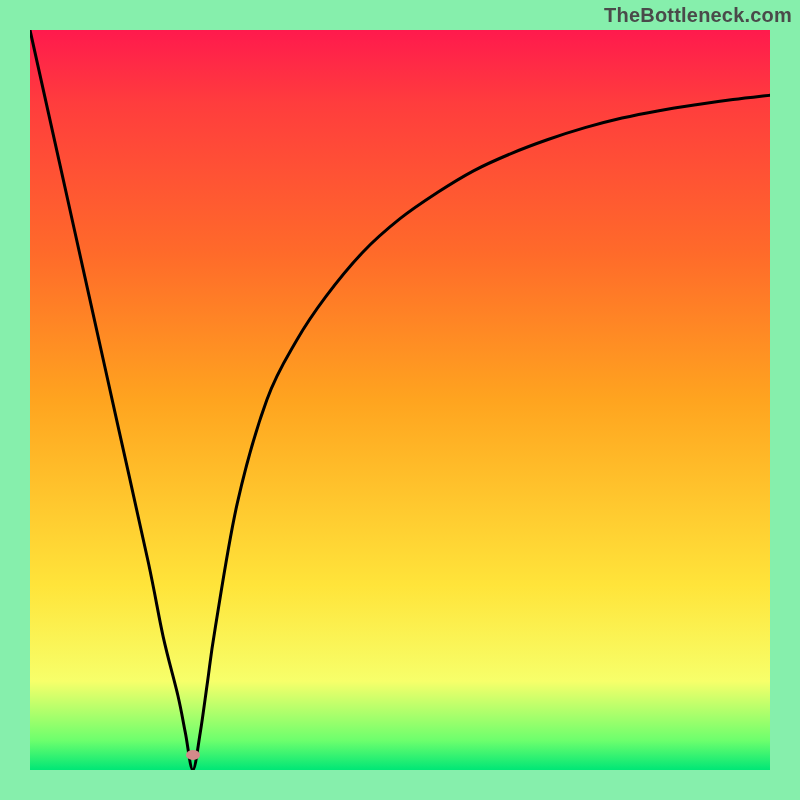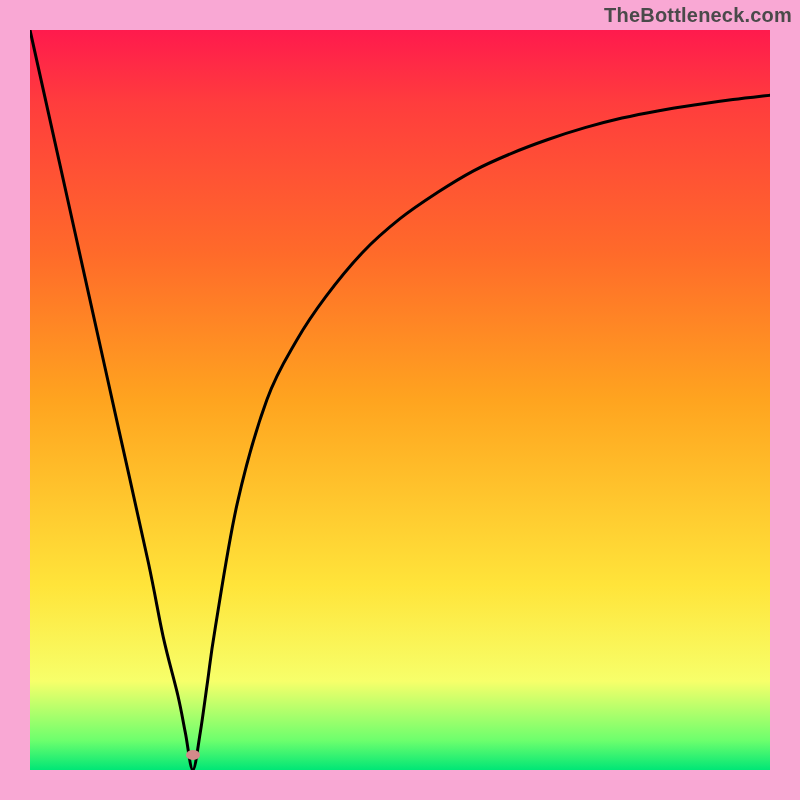--- a/index.html
+++ b/index.html
@@ -8,21 +8,21 @@
     width: 800px;
     height: 800px;
     background: #000000;
     overflow: hidden;
     font-family: Arial, Helvetica, sans-serif;
   }
   #stage {
     position: relative;
     width: 800px;
     height: 800px;
-    background: #f9a8d4;
+    background: #86efac;
   }
   #plot-area {
     position: absolute;
     left: 30px;
     top: 30px;
     width: 740px;
     height: 740px;
     
     background: linear-gradient(
       to bottom,

